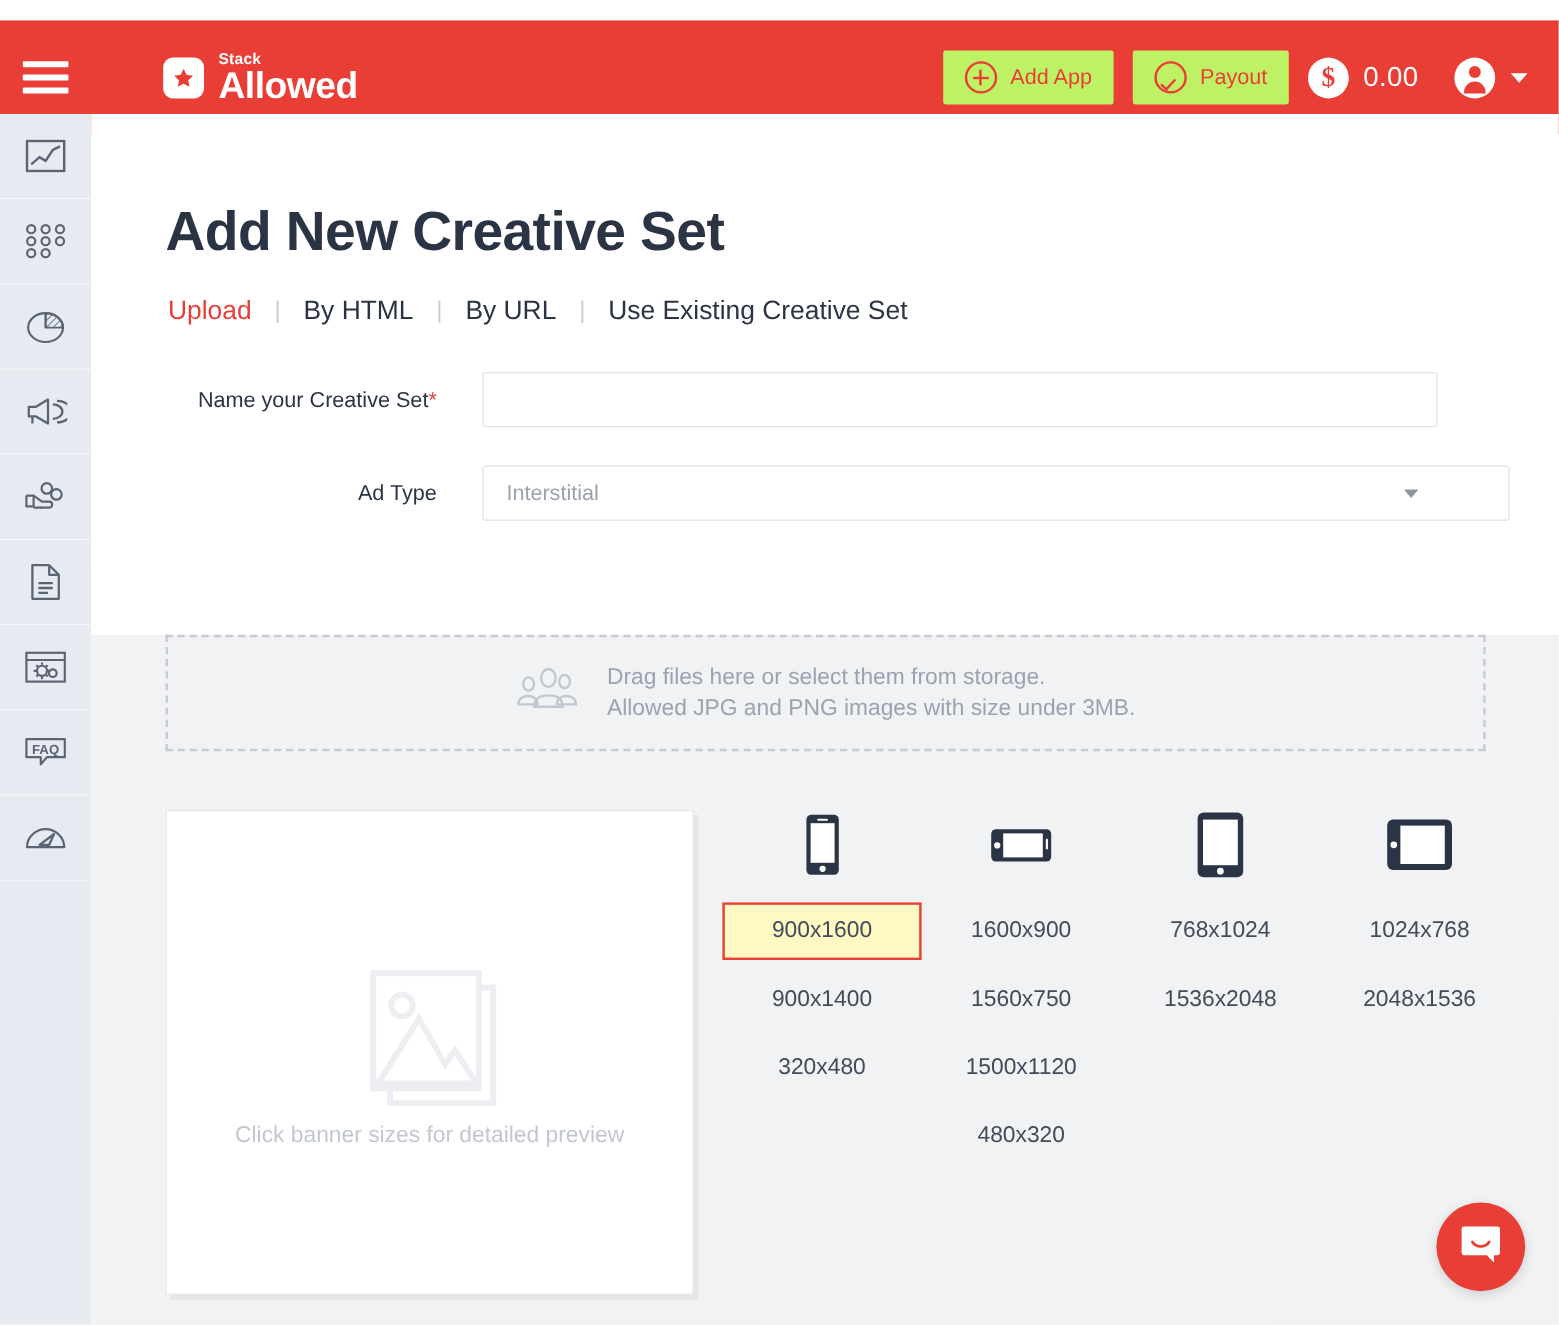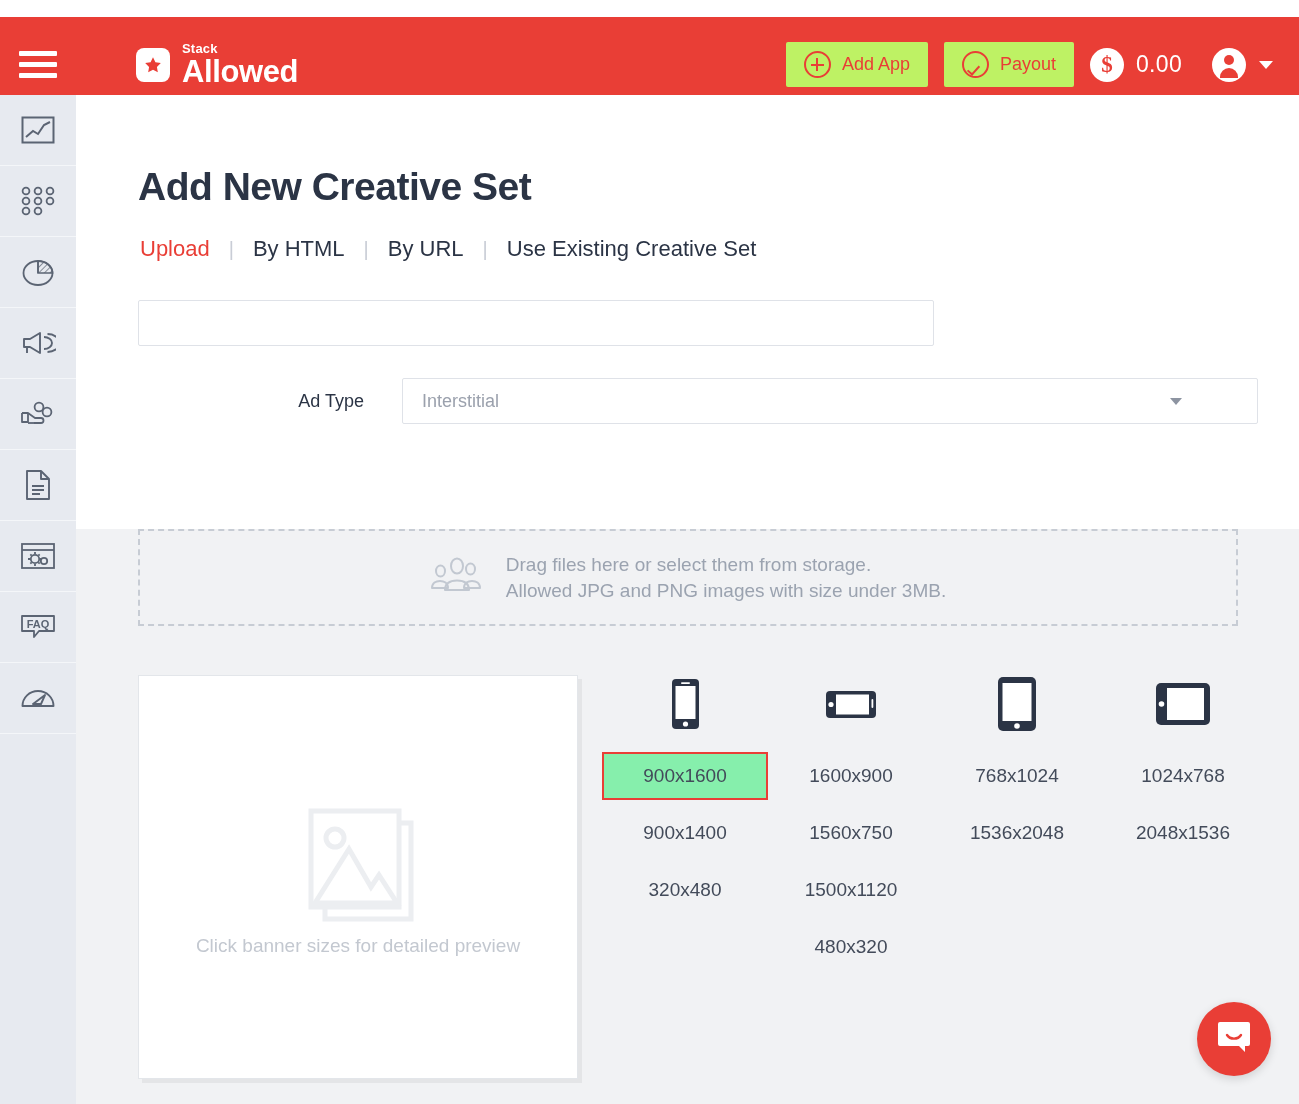--- a/index.html
+++ b/index.html
@@ -106,21 +106,21 @@
     height: 71px; width: 76px;
     display: flex; align-items: center; justify-content: center;
     border-bottom: 1px solid #f4f6f9; cursor: pointer;
   }
   .side-item svg { display: block; }
 
   
   .main { position: absolute; top: 95px; left: 76px; width: 1223px; height: 1009px; }
   .form-section { background: #ffffff; padding: 0 0 34px 0; height: 380px; }
   .page-title {
-    font-size: 39px; font-weight: bold; color: #2b3445;
+    font-size: 46px; font-weight: bold; color: #2b3445;
     letter-spacing: -.5px; padding: 70px 0 0 62px;
   }
   .tabs { display: flex; align-items: center; padding: 27px 0 0 62px; gap: 0; }
   .tab {
     font-size: 22px; color: #2b3445; cursor: pointer;
     padding: 0 2px; white-space: nowrap;
   }
   .tab.active { color: #e93e36; }
   .tab-sep { color: #c9cdd6; font-size: 20px; padding: 0 17px; }
 
@@ -174,21 +174,21 @@
   .size-col { width: 166px; }
   .size-col .dev-icon {
     height: 58px; display: flex; align-items: center; justify-content: center;
     margin-bottom: 19px;
   }
   .size-item {
     height: 48px; display: flex; align-items: center; justify-content: center;
     font-size: 19px; color: #434b5a; cursor: pointer;
     border: 2px solid transparent; margin-bottom: 9px;
   }
-  .size-item.selected { border-color: #e93e36; background: #86efac; }
+  .size-item.selected { border-color: #e93e36; background: #fef9c3; }
   .size-item.empty { visibility: hidden; cursor: default; }
 
   
   .chat-launcher {
     position: absolute; right: 28px; bottom: 28px;
     width: 74px; height: 74px; border-radius: 50%;
     background: #e93e36; cursor: pointer;
     display: flex; align-items: center; justify-content: center;
     box-shadow: 0 3px 10px rgba(0,0,0,.14);
   }
@@ -373,20 +373,23 @@
         <span class="tab active">Upload</span>
         <span class="tab-sep">|</span>
         <span class="tab">By HTML</span>
         <span class="tab-sep">|</span>
         <span class="tab">By URL</span>
         <span class="tab-sep">|</span>
         <span class="tab">Use Existing Creative Set</span>
       </div>
 
       <div class="field-row name">
+        <div class="field-label">
+          <span>Name your Creative Set</span><span class="req">*</span>
+        </div>
         <input class="text-input" type="text" value="" style="">
       </div>
 
       <div class="field-row adtype">
         <div class="field-label">Ad Type</div>
         <div class="select-wrap">
           <div class="select-box">Interstitial</div>
           <span class="select-caret"></span>
         </div>
       </div>

